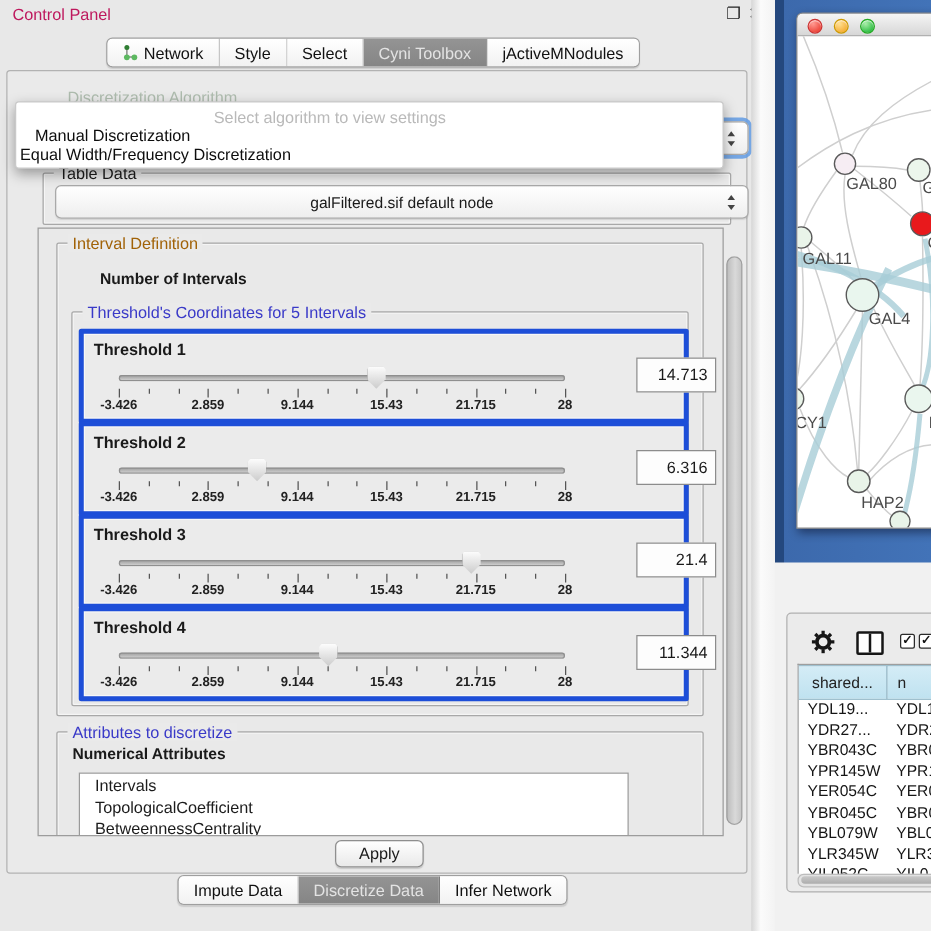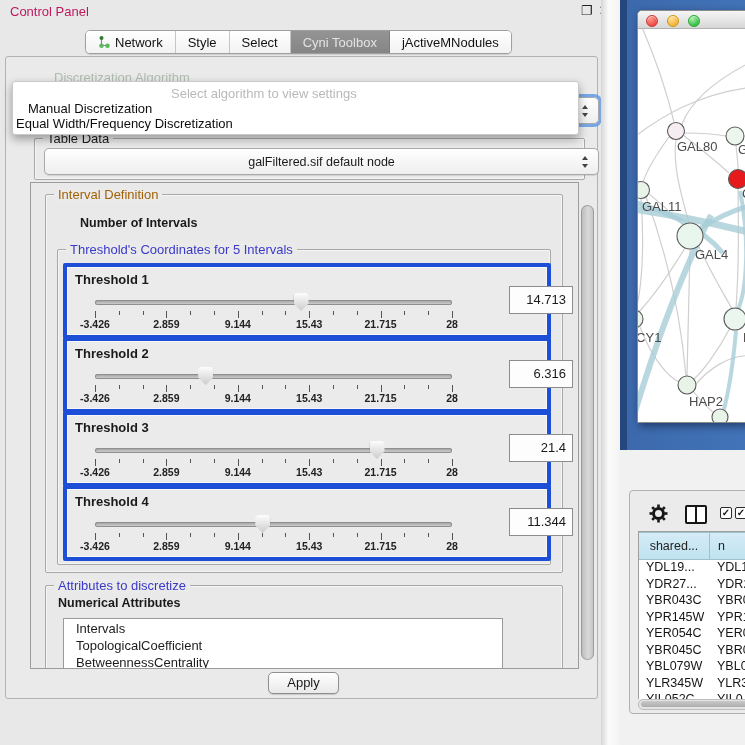--- a/index.html
+++ b/index.html
@@ -316,20 +316,31 @@
 
     <div class="attr-item" style="top: 2px;">Intervals</div>
         <div class="attr-item" style="top: 19px;">TopologicalCoefficient</div>
         <div class="attr-item" style="top: 36px;">BetweennessCentrality</div>
       </div>
   </div>
   <div class="abs vscroll" id="main-vscroll"></div>
 
   <div class="abs" id="apply-btn">Apply</div>
 
+  <div class="abs segbar" id="bottom-tabs">
+      <div class="seg">
+        <span>Impute Data</span>
+      </div>
+      <div class="seg sel">
+        <span>Discretize Data</span>
+      </div>
+      <div class="seg">
+        <span>Infer Network</span>
+      </div>
+    </div>
 
   <div class="abs" id="algo-popup">
     <div class="abs" id="popup-hint">Select algorithm to view settings</div>
     <div class="abs popup-opt" id="popup-opt-0">Manual Discretization</div>
     <div class="abs popup-opt" id="popup-opt-1">Equal Width/Frequency Discretization</div>
   </div>
 
   <div class="abs" id="splitter"></div>
   <div class="abs" id="right-bg"></div>
   <div class="abs" id="desktop"></div>

